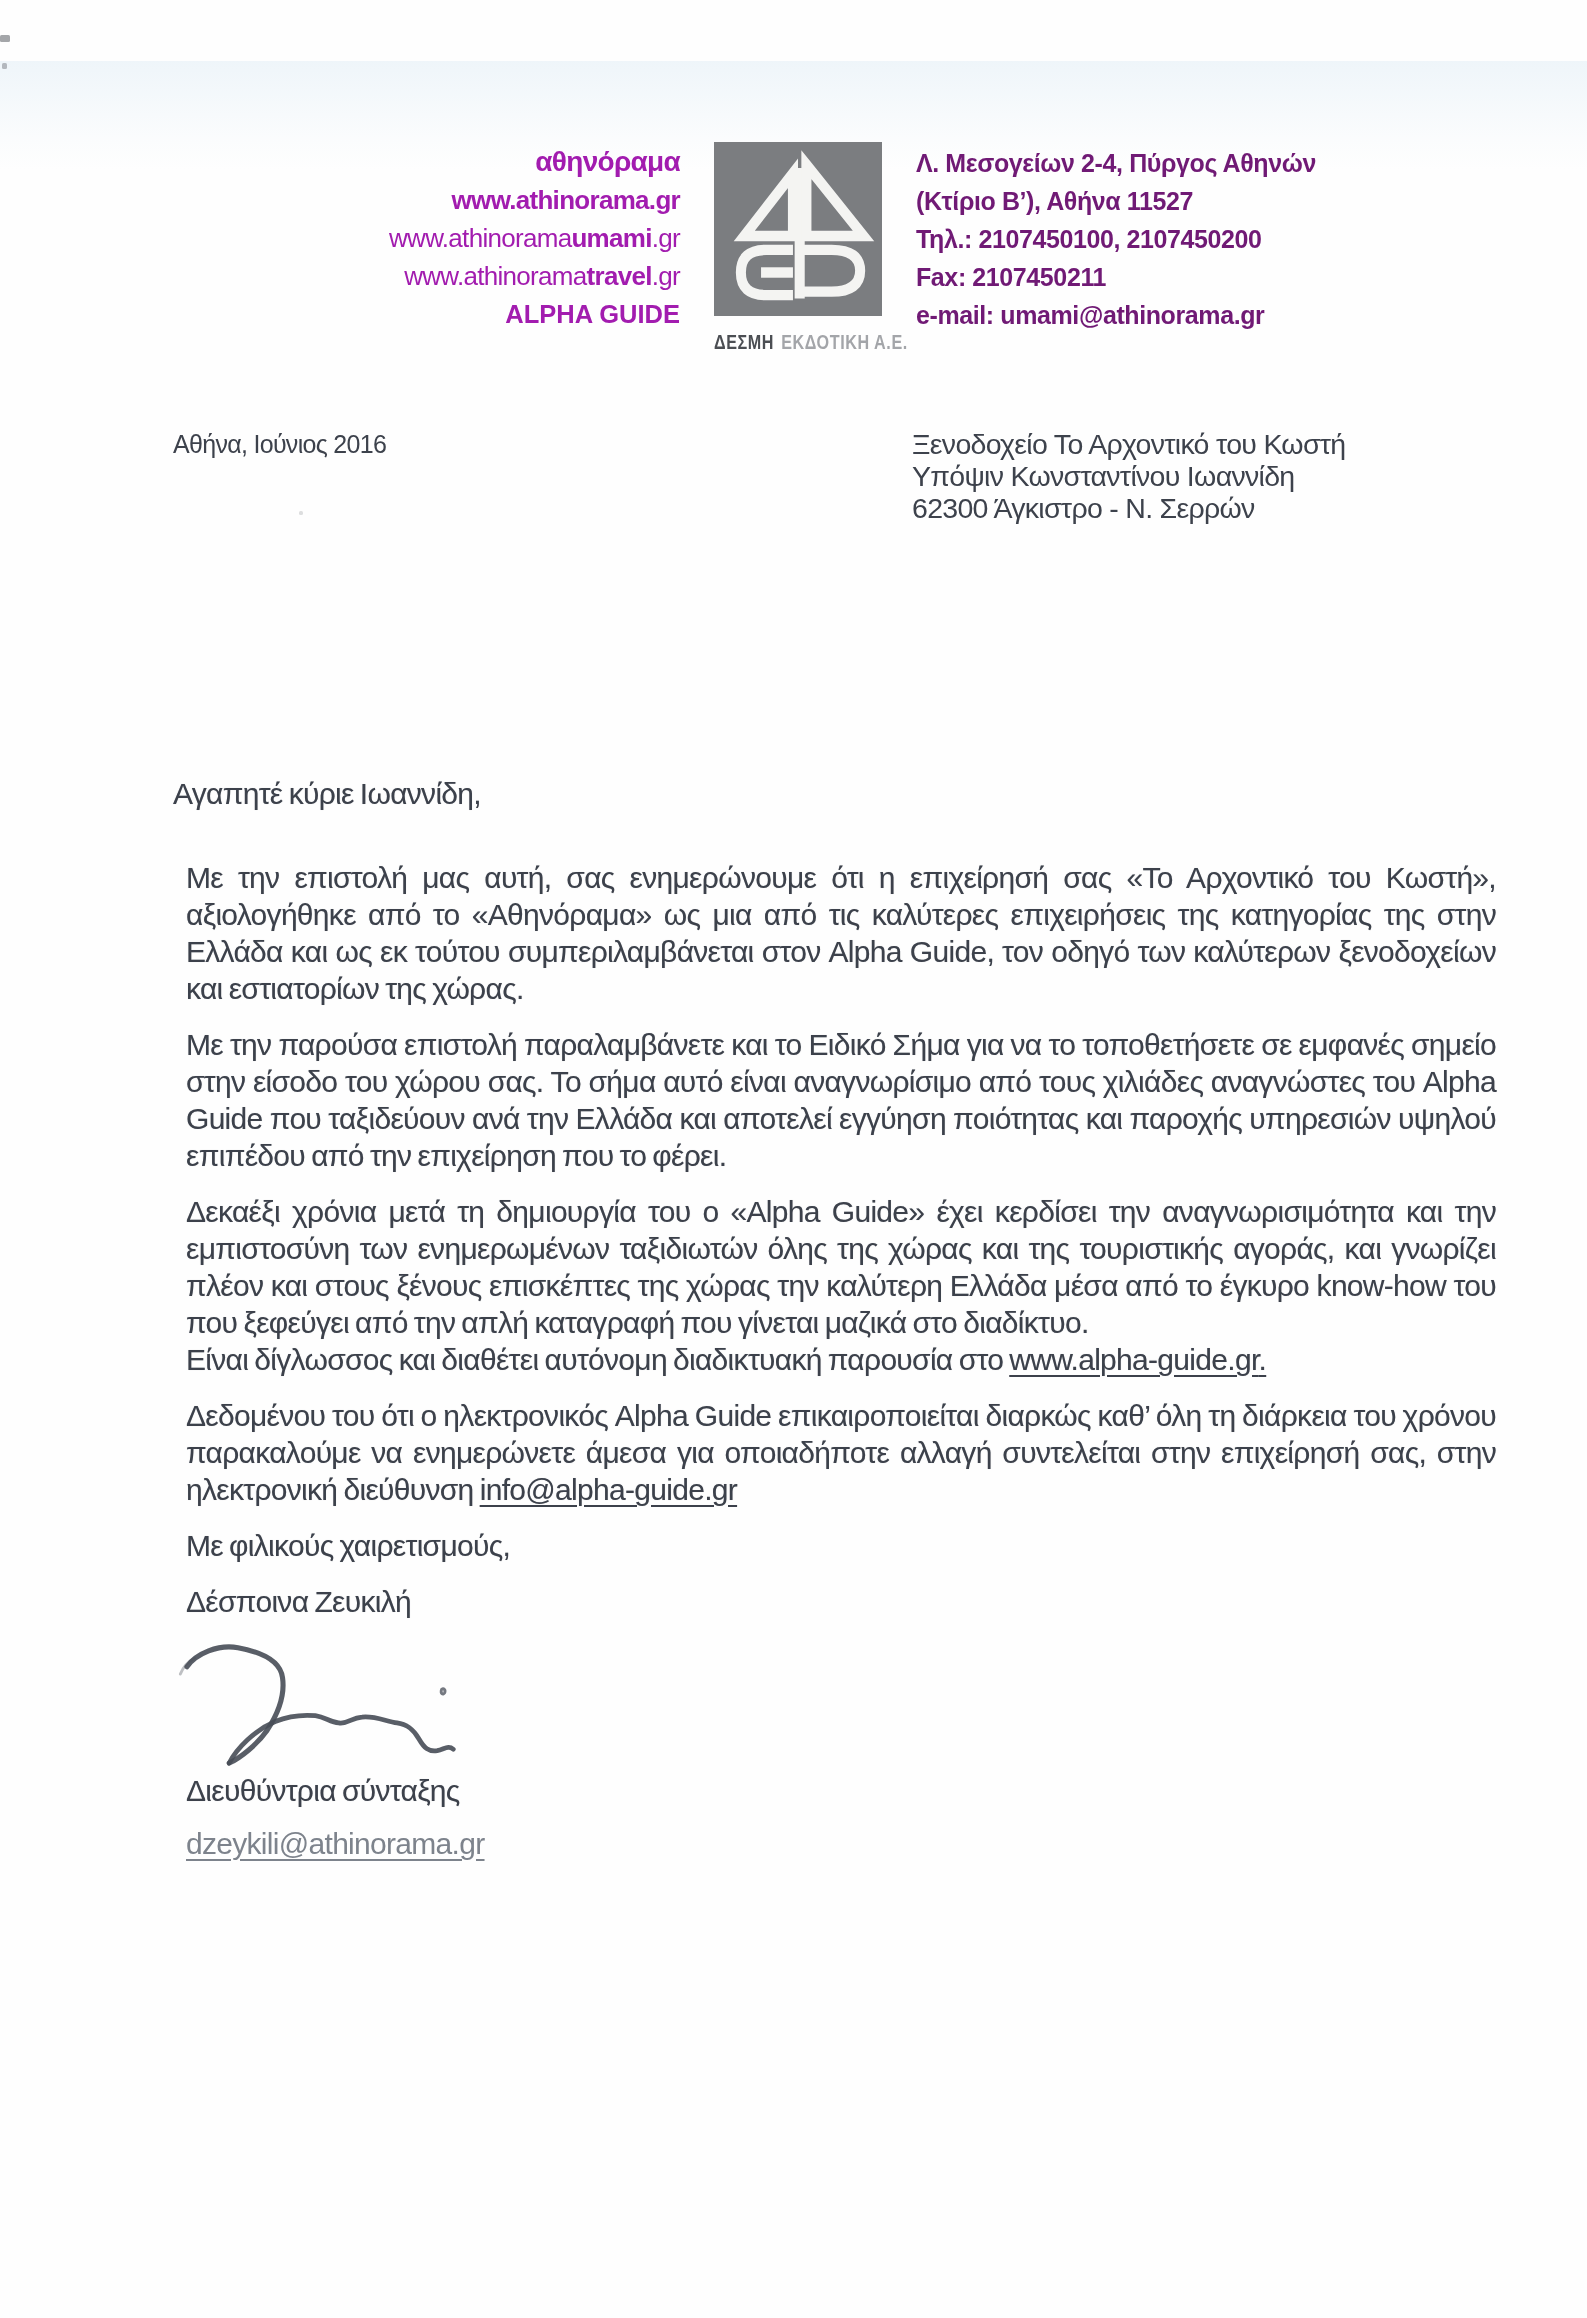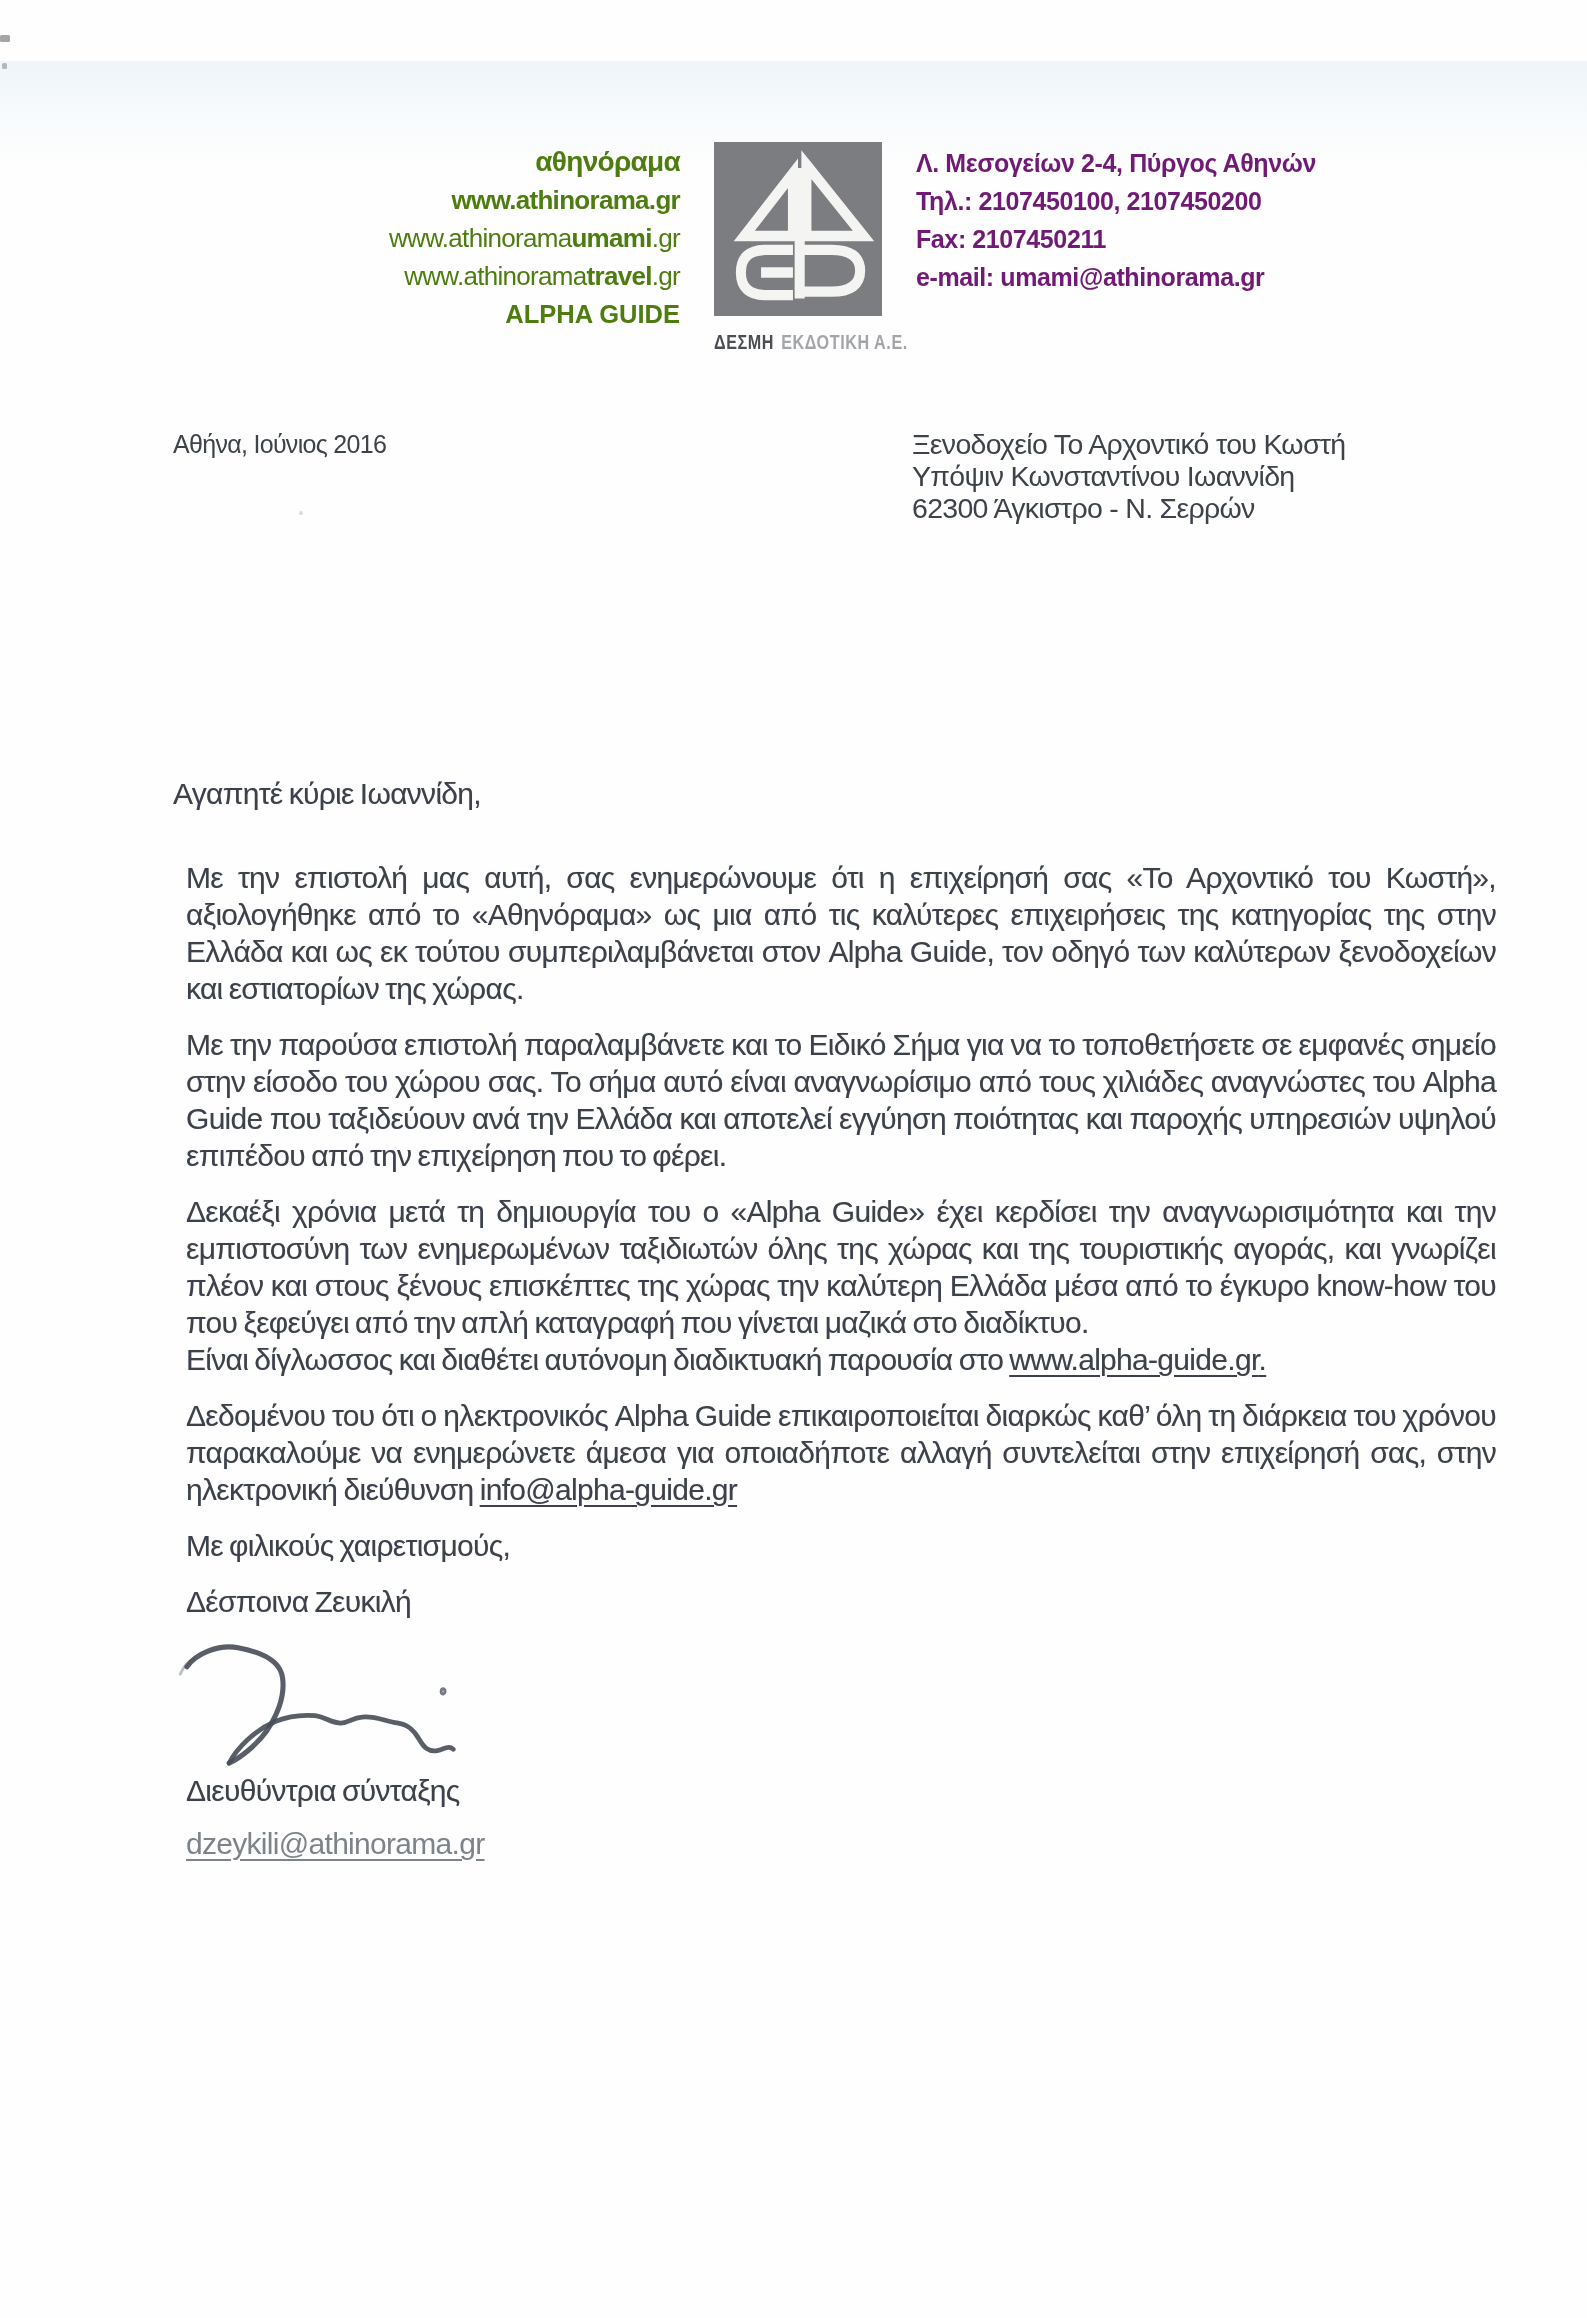--- a/index.html
+++ b/index.html
@@ -17,21 +17,21 @@
     position:absolute;left:0;top:61px;width:100%;height:109px;
     background:linear-gradient(180deg,rgba(226,238,246,.55),rgba(240,246,250,.25) 70%,rgba(255,255,255,0));
     pointer-events:none;
   }
   .artifact{position:absolute;background:#5a5d63;border-radius:1.5px;}
 
   
   .brand-block{
     position:absolute;top:143px;right:908px;
     text-align:right;line-height:38px;font-size:26px;
-    color:#4d7c0f;letter-spacing:-0.7px;white-space:nowrap;
+    color:#a21caf;letter-spacing:-0.7px;white-space:nowrap;
   }
   .brand-block .b{font-weight:700;}
   .brand-block .brand-title{font-weight:700;font-size:28px;}
   .brand-block .alpha{font-weight:700;font-size:25.5px;letter-spacing:0;}
 
   .logo-block{position:absolute;left:714px;top:142px;width:175px;}
   .logo-square{width:168px;height:174px;display:block;}
   .logo-caption{
     margin-top:14.6px;white-space:nowrap;
     font-size:19.7px;font-weight:700;letter-spacing:0.7px;
@@ -109,20 +109,21 @@
         <path d="M51 62 H70 Q87 62 87 74 Q87 86 70 86 H51"></path>
       </g>
     </svg>
     <div class="logo-caption">
       <span class="pub-bold">ΔΕΣΜΗ</span><span class="pub-light">ΕΚΔΟΤΙΚΗ Α.Ε.</span>
     </div>
   </div>
 
   <div class="contact-block">
     <div>Λ. Μεσογείων 2-4, Πύργος Αθηνών</div>
+    <div>(Κτίριο Β’), Αθήνα 11527</div>
     <div>Τηλ.: 2107450100, 2107450200</div>
     <div>Fax: 2107450211</div>
     <div>e-mail: umami@athinorama.gr</div>
   </div>
 
   <div class="dateline">Αθήνα, Ιούνιος 2016</div>
 
   <div class="recipient">
     <div>Ξενοδοχείο Το Αρχοντικό του Κωστή</div>
     <div>Υπόψιν Κωνσταντίνου Ιωαννίδη</div>

